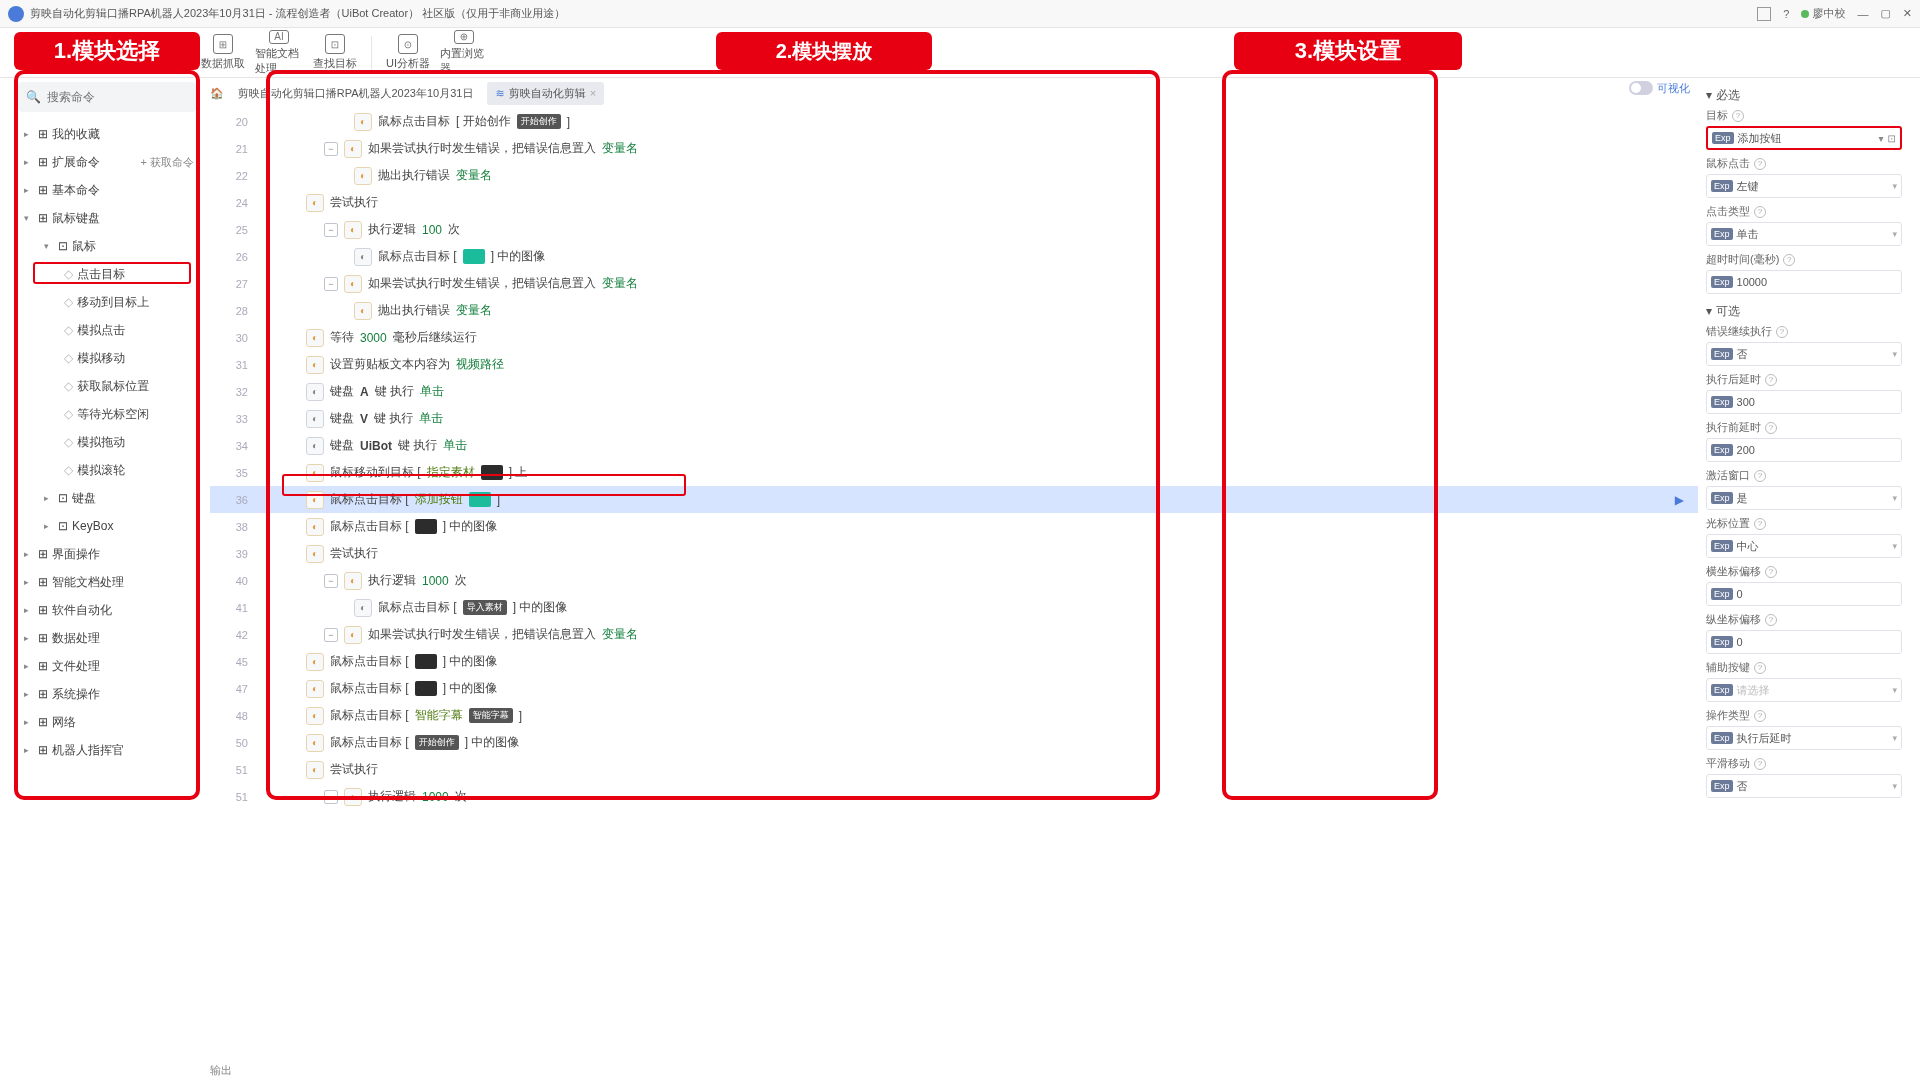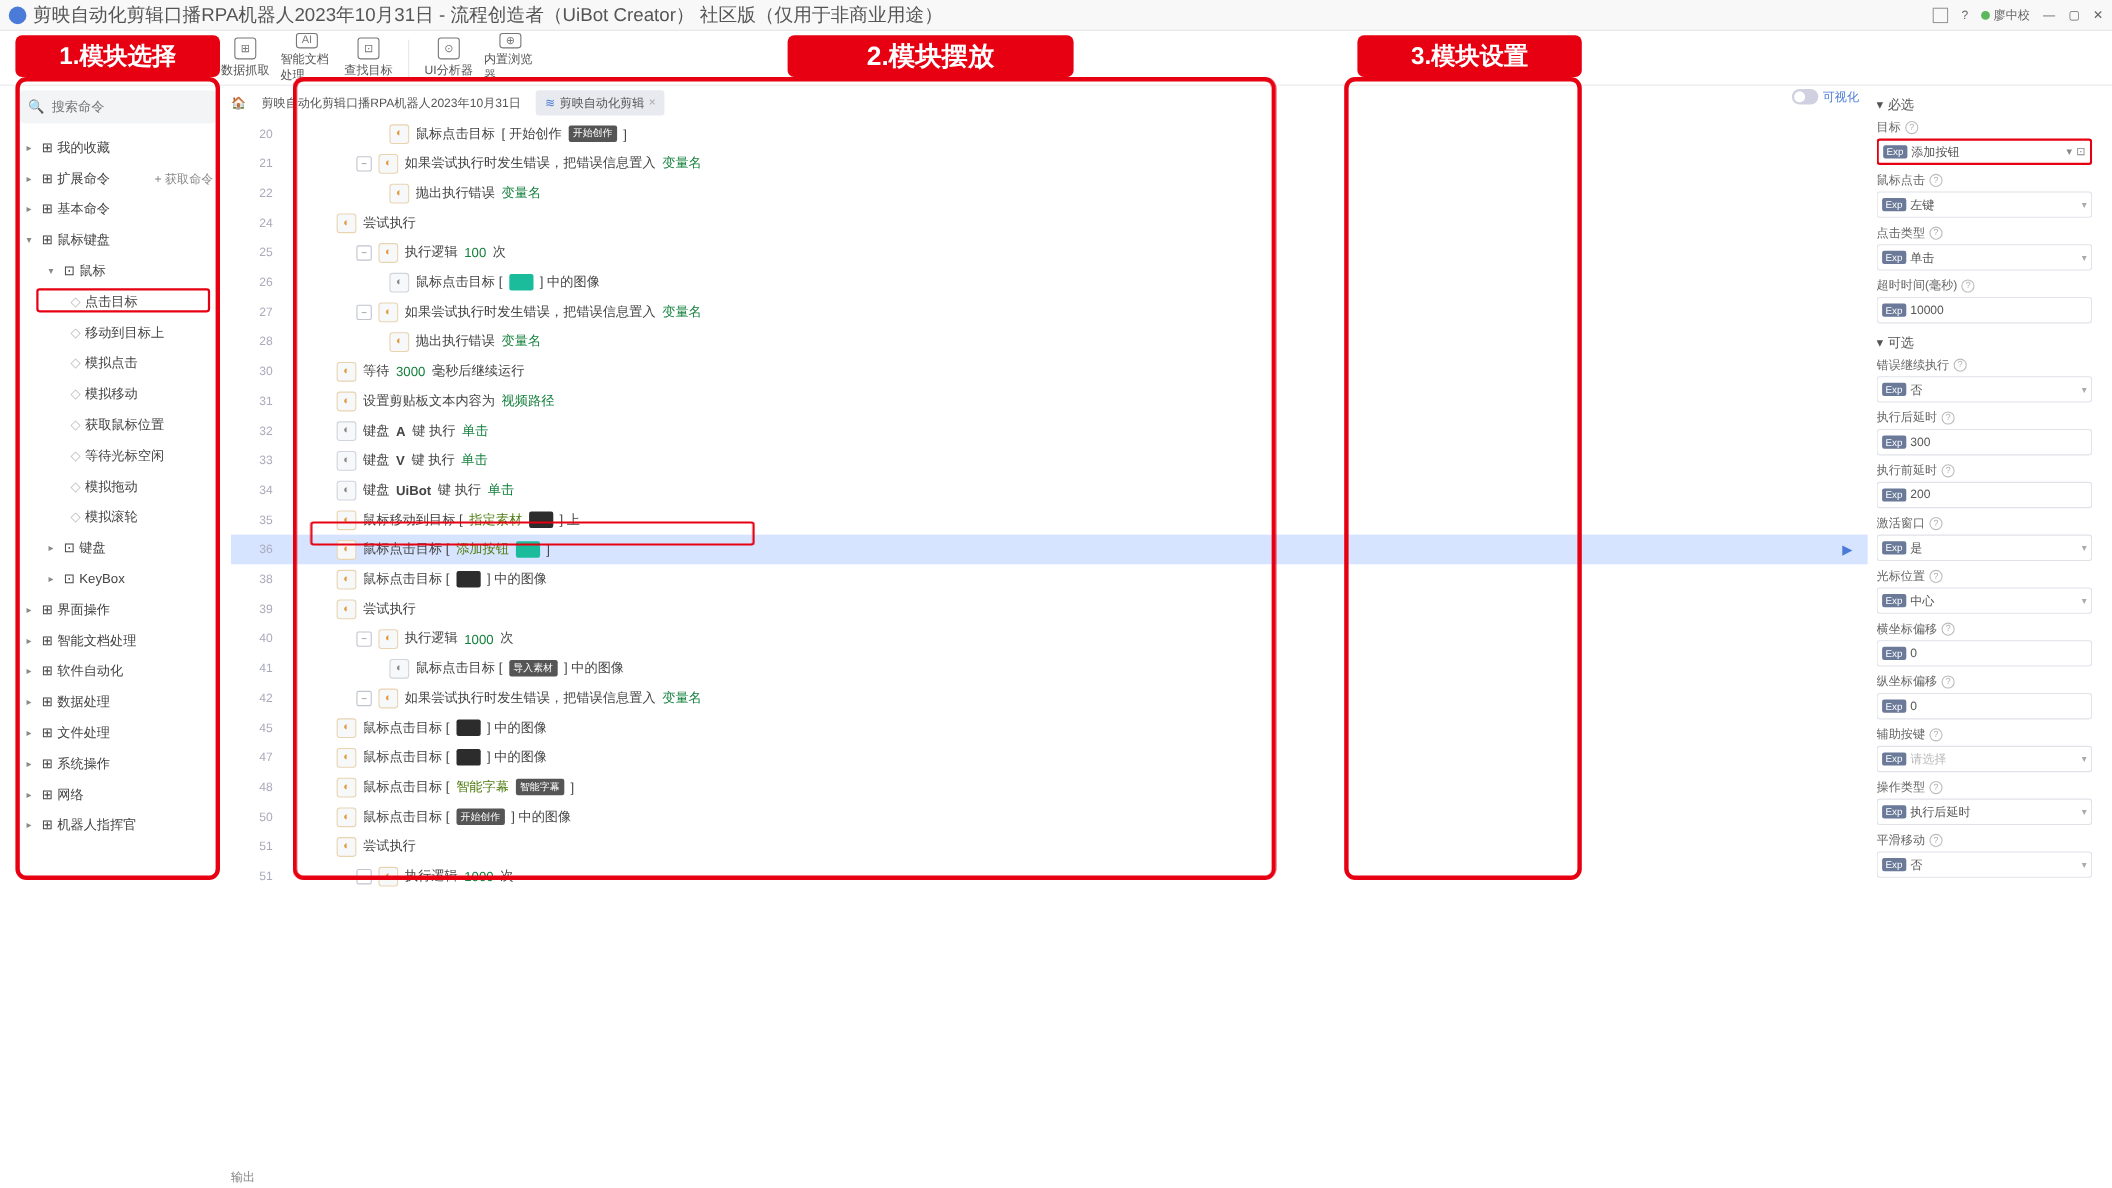--- a/index.html
+++ b/index.html
@@ -1,19 +1,19 @@
 <!DOCTYPE html>
 <html><head>
 <meta charset="utf-8">
 <style>
 *{margin:0;padding:0;box-sizing:border-box;font-family:"Microsoft YaHei",sans-serif}
 body{background:#fff;font-size:12px;color:#333;overflow:hidden}
 .titlebar{height:28px;background:#f8f8f8;display:flex;align-items:center;padding:0 8px;border-bottom:1px solid #e5e5e5}
 .titlebar .logo{width:16px;height:16px;border-radius:50%;background:#4a7bd8;margin-right:6px}
-.titlebar .title{font-size:17px;color:#555}
+.titlebar .title{font-size:11px;color:#555}
 .titlebar .right{margin-left:auto;display:flex;align-items:center;gap:12px;color:#666}
 .titlebar .right span{font-size:11px;display:flex;align-items:center;gap:3px}
 .sq{display:inline-block;width:14px;height:14px;border:1px solid #999}
 .dot-g{width:8px;height:8px;border-radius:50%;background:#5bb85c}
 .toolbar{height:50px;display:flex;align-items:center;padding:0 14px;border-bottom:1px solid #e5e5e5;gap:8px}
 .tb-item{display:flex;flex-direction:column;align-items:center;justify-content:center;width:48px;height:46px;color:#555;font-size:11px;gap:2px}
 .tb-sep{width:1px;height:34px;background:#e7e7e7;margin:0 4px}
 .tb-icon{width:20px;height:20px;border:1.3px solid #777;border-radius:3px;display:flex;align-items:center;justify-content:center;font-size:10px;color:#777}
 .tb-icon.circ{border-radius:50%}
 .callout{position:absolute;background:#e60012;color:#fff;font-weight:bold;display:flex;align-items:center;justify-content:center;border-radius:6px;pointer-events:none;z-index:5}
@@ -116,22 +116,22 @@
       <div class="tb-icon">⊙</div>
       <span>UI分析器</span>
     </div>
   <div class="tb-item">
       <div class="tb-icon">⊕</div>
       <span>内置浏览器</span>
     </div>
 </div>
 
 <div class="callout" style="left:14px;top:32px;width:186px;height:38px;font-size:22px">1.模块选择</div>
-<div class="callout" style="left:716px;top:32px;width:260px;height:38px;font-size:24px">2.模块摆放</div>
-<div class="callout" style="left:1234px;top:32px;width:204px;height:38px;font-size:22px">3.模块设置</div>
+<div class="callout" style="left:716px;top:32px;width:216px;height:38px;font-size:20px">2.模块摆放</div>
+<div class="callout" style="left:1234px;top:32px;width:228px;height:38px;font-size:22px">3.模块设置</div>
 <div class="redbox" style="left:14px;top:70px;width:186px;height:730px"></div>
 <div class="redbox" style="left:266px;top:70px;width:894px;height:730px"></div>
 <div class="redbox" style="left:1222px;top:70px;width:216px;height:730px"></div>
 <div class="redbox" style="left:33px;top:262px;width:158px;height:22px;border-width:2px;border-radius:3px"></div>
 <div class="redbox" style="left:282px;top:474px;width:404px;height:22px;border-width:2px;border-radius:3px"></div>
 
 <div class="kshbtn">
     <div class="toggle"></div>
     <span>可视化</span>
   </div>

